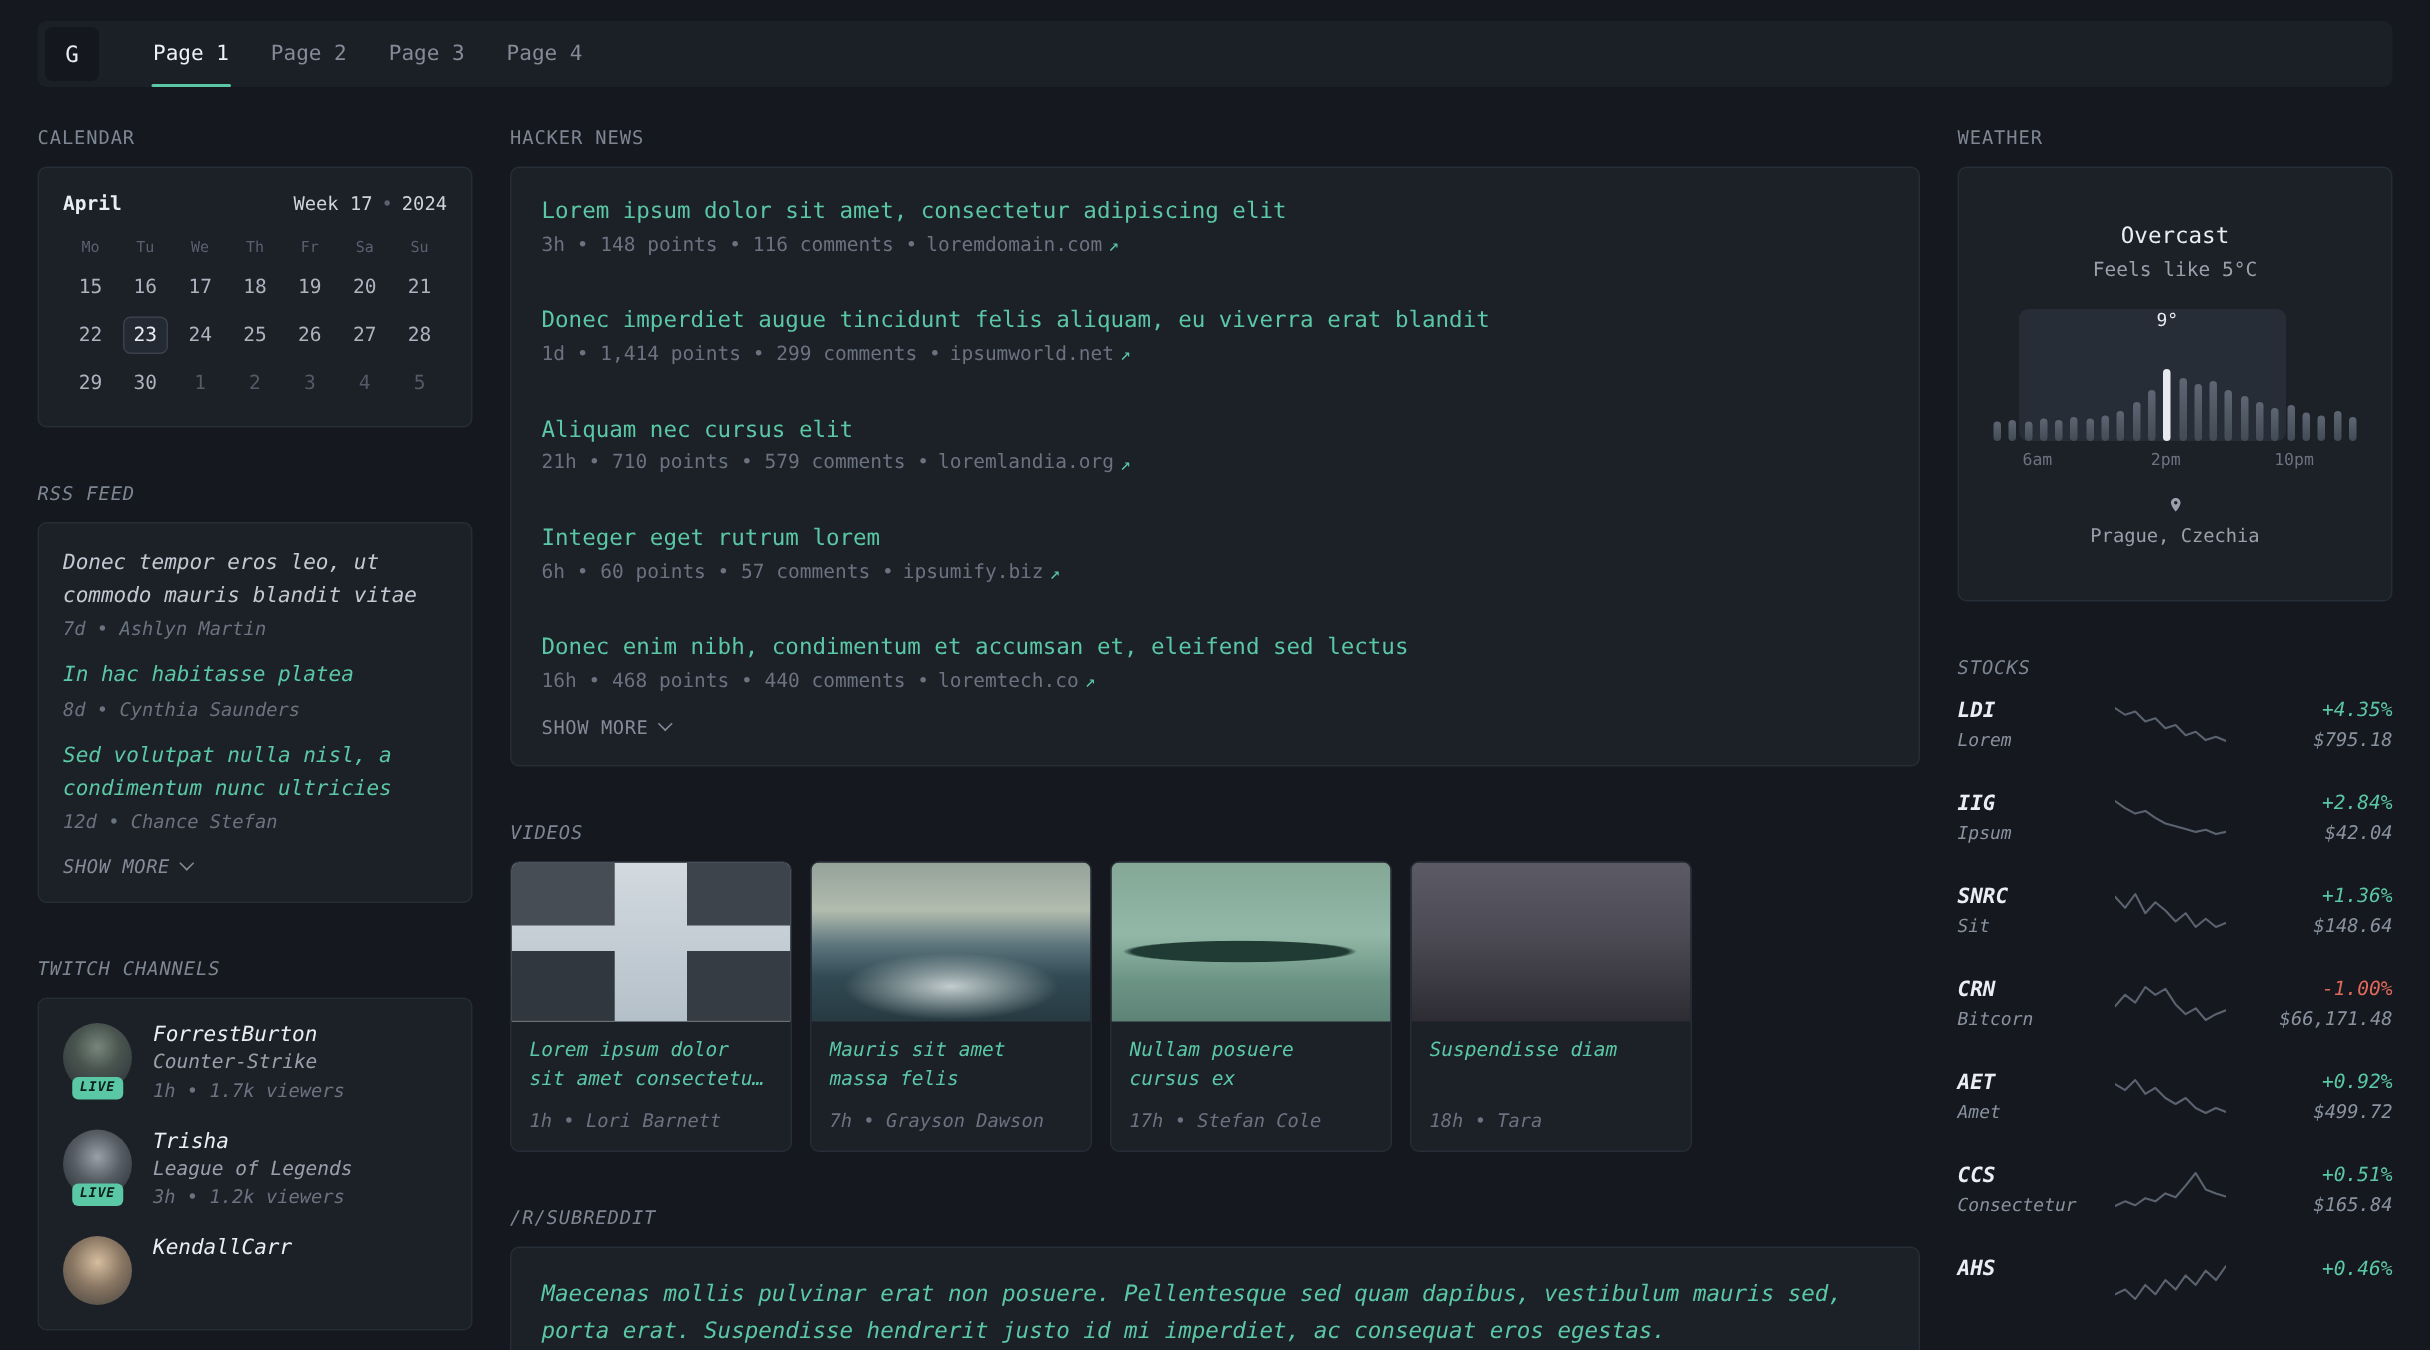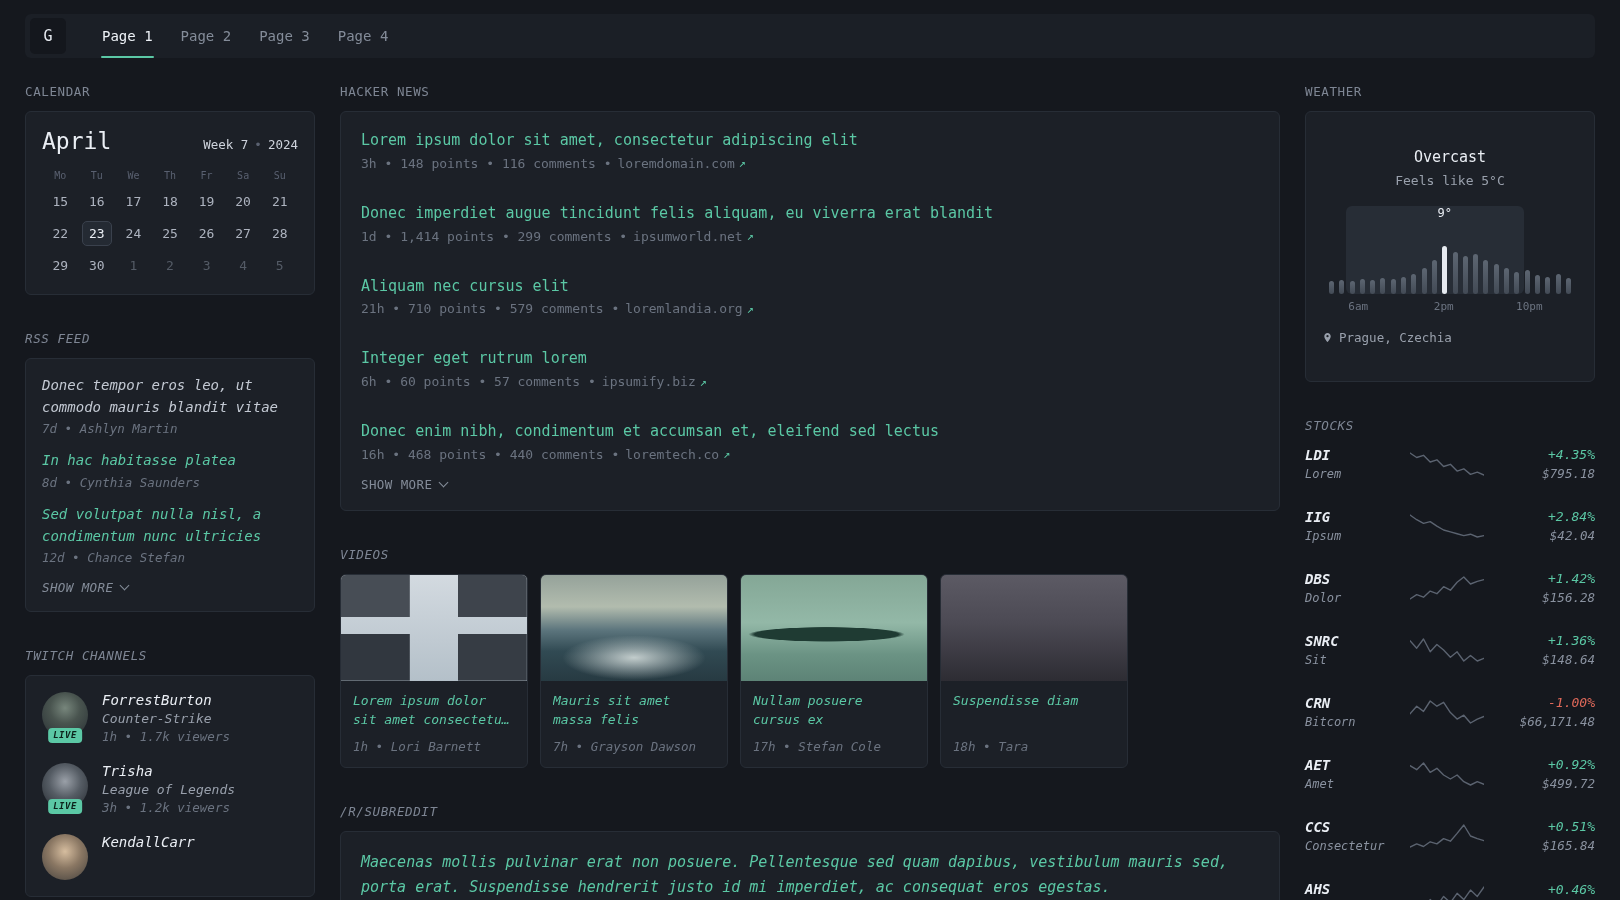--- a/index.html
+++ b/index.html
@@ -21,21 +21,21 @@
   .columns{display:flex;gap:25px;margin-top:26px;}
   .col-left,.col-right{width:290px;flex:none;}
   .col-mid{flex:1;min-width:0;}
   .widget+.widget{margin-top:36px;font-style:italic;}
   .widget-title{font-size:12.5px;font-weight:400;letter-spacing:0.6px;color:#7e8694;margin-bottom:12px;}
   .card{background:#1c2027;border:1px solid #272d36;border-radius:6px;}
 
   
   .calendar-card{padding:16px;}
   .cal-head{display:flex;justify-content:space-between;align-items:baseline;}
-  .cal-month{font-size:23px;color:#eaeef4;}
+  .cal-month{font-size:13px;color:#eaeef4;font-weight:bold;}
   .cal-meta{font-size:12.5px;color:#ced3dc;display:flex;gap:6px;}
   .cal-meta .sep{color:#5a6170;}
   .cal-grid{display:grid;grid-template-columns:repeat(7,1fr);text-align:center;}
   .cal-weekdays{margin-top:16px;font-size:10px;color:#596070;}
   .cal-days{margin-top:8px;font-size:13px;color:#adb3bf;row-gap:7px;}
   .cal-days span{height:25px;line-height:25px;}
   .cal-days .sel{width:30px;justify-self:center;background:#242a33;border:1px solid #3a414d;border-radius:5px;color:#eaeef4;line-height:23px;}
   .cal-days .dim{color:#545b66;}
 
   
@@ -101,21 +101,21 @@
   .w-cond{font-size:15px;color:#eaeef4;}
   .w-feels{font-size:13px;color:#99a0ac;margin-top:7px;}
   .w-chart{position:relative;height:88px;margin:18px 4px 0;}
   .daylight{position:absolute;top:0;bottom:0;background:#272d36;border-radius:6px;}
   .wbars{position:absolute;inset:0;display:flex;align-items:flex-end;justify-content:space-between;padding:0 3px;}
   .wbar{width:5px;border-radius:2.5px;background:linear-gradient(180deg,#5d6672,#424a55);}
   .wbar.hl{background:#e6eaf0;}
   .w-temp-label{position:absolute;top:0;transform:translateX(-50%);font-size:12px;color:#eaeef4;}
   .w-times{position:relative;height:14px;margin:6px 4px 0;}
   .w-times span{position:absolute;transform:translateX(-50%);font-size:11px;color:#6b7380;}
-  .w-loc{display:flex;justify-content:flex-start;align-items:center;gap:6px;margin-top:16px;font-size:12.5px;color:#99a0ac;}
+  .w-loc{display:flex;justify-content:flex-start;align-items:center;gap:6px;margin-top:16px;font-size:12.5px;color:#99a0ac;flex-direction:column;}
   .pin{width:11px;height:13px;fill:currentColor;}
 
   
   .stocks-list{margin-top:14px;}
   .stock-row{display:flex;align-items:center;}
   .stock-row+.stock-row{margin-top:28px;}
   .s-info{width:88px;flex:none;}
   .s-symbol{font-size:14px;font-weight:700;color:#eaeef4;cursor:pointer;}
   .s-name{font-size:12px;color:#8a92a0;margin-top:4px;min-height:14px;}
   .s-spark{flex:1;display:flex;justify-content:center;align-items:center;}
@@ -142,21 +142,21 @@
   <main class="columns">
 
     <section class="col col-left">
 
       <div class="widget">
         <h2 class="widget-title">CALENDAR</h2>
         <div class="card calendar-card">
           <div class="cal-head">
             <span class="cal-month">April</span>
             <span class="cal-meta">
-              <span>Week 7</span>
+              <span>Week 17</span>
               <span class="sep">•</span>
               <span>2024</span>
             </span>
           </div>
           <div class="cal-grid cal-weekdays">
             <span>Mo</span>
             <span>Tu</span>
             <span>We</span>
             <span>Th</span>
             <span>Fr</span>
@@ -445,35 +445,20 @@
                 <svg width="74" height="30" viewBox="0 0 74 30">
                   <polyline points="0.0,4.0 6.7,8.7 13.5,12.4 20.2,10.6 26.9,15.2 33.6,19.0 40.4,20.9 47.1,22.7 53.8,24.6 60.5,23.2 67.3,26.0 74.0,24.6" fill="none" stroke="#5b6370" stroke-width="1.4" stroke-linejoin="round" stroke-linecap="round"></polyline>
                 </svg>
               </div>
             <div class="s-vals">
               <div class="s-change">+2.84%</div>
               <div class="s-price">$42.04</div>
             </div>
           </div>
 
-          <div class="stock-row">
-            <div class="s-info">
-              <div class="s-symbol">DBS</div>
-              <div class="s-name">Dolor</div>
-            </div>
-            <div class="s-spark">
-                <svg width="74" height="30" viewBox="0 0 74 30">
-                  <polyline points="0.0,26.0 6.7,21.6 13.5,24.2 20.2,18.1 26.9,20.7 33.6,13.7 40.4,17.2 47.1,9.3 53.8,4.0 60.5,11.0 67.3,8.4 74.0,6.6" fill="none" stroke="#5b6370" stroke-width="1.4" stroke-linejoin="round" stroke-linecap="round"></polyline>
-                </svg>
-              </div>
-            <div class="s-vals">
-              <div class="s-change">+1.42%</div>
-              <div class="s-price">$156.28</div>
-            </div>
-          </div>
 
           <div class="stock-row">
             <div class="s-info">
               <div class="s-symbol">SNRC</div>
               <div class="s-name">Sit</div>
             </div>
             <div class="s-spark">
                 <svg width="74" height="30" viewBox="0 0 74 30">
                   <polyline points="0.0,5.8 6.7,13.2 13.5,4.0 20.2,16.8 26.9,9.5 33.6,15.0 40.4,22.3 47.1,16.8 53.8,26.0 60.5,20.5 67.3,26.0 74.0,23.3" fill="none" stroke="#5b6370" stroke-width="1.4" stroke-linejoin="round" stroke-linecap="round"></polyline>
                 </svg>

